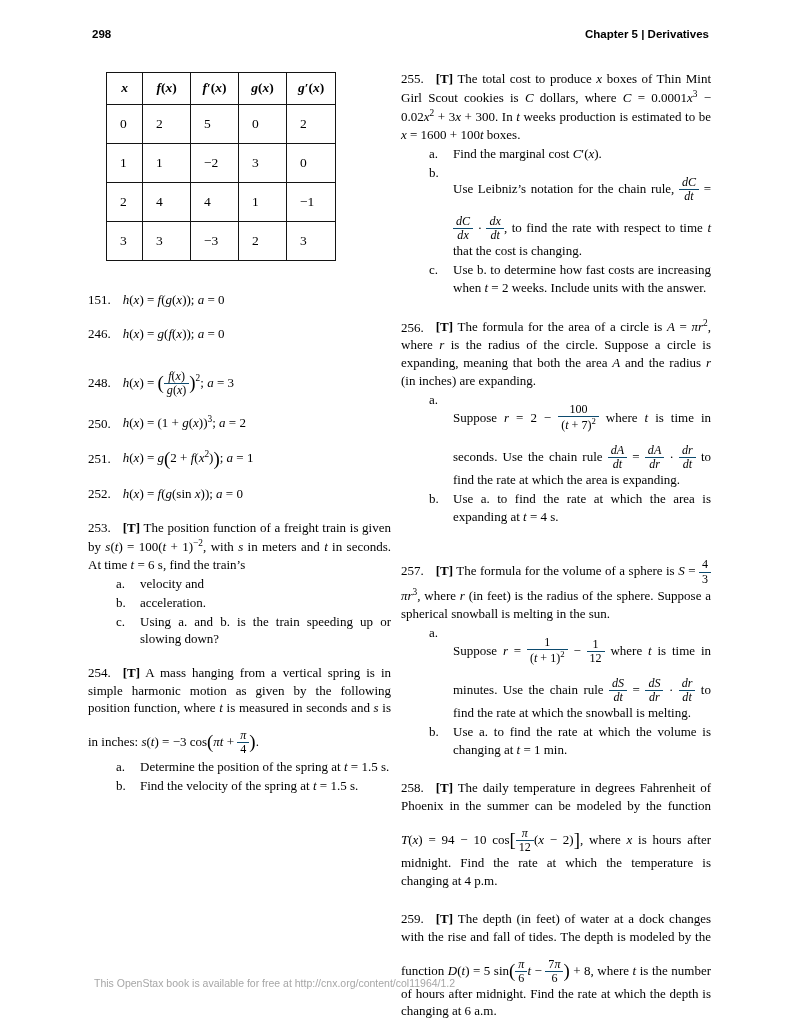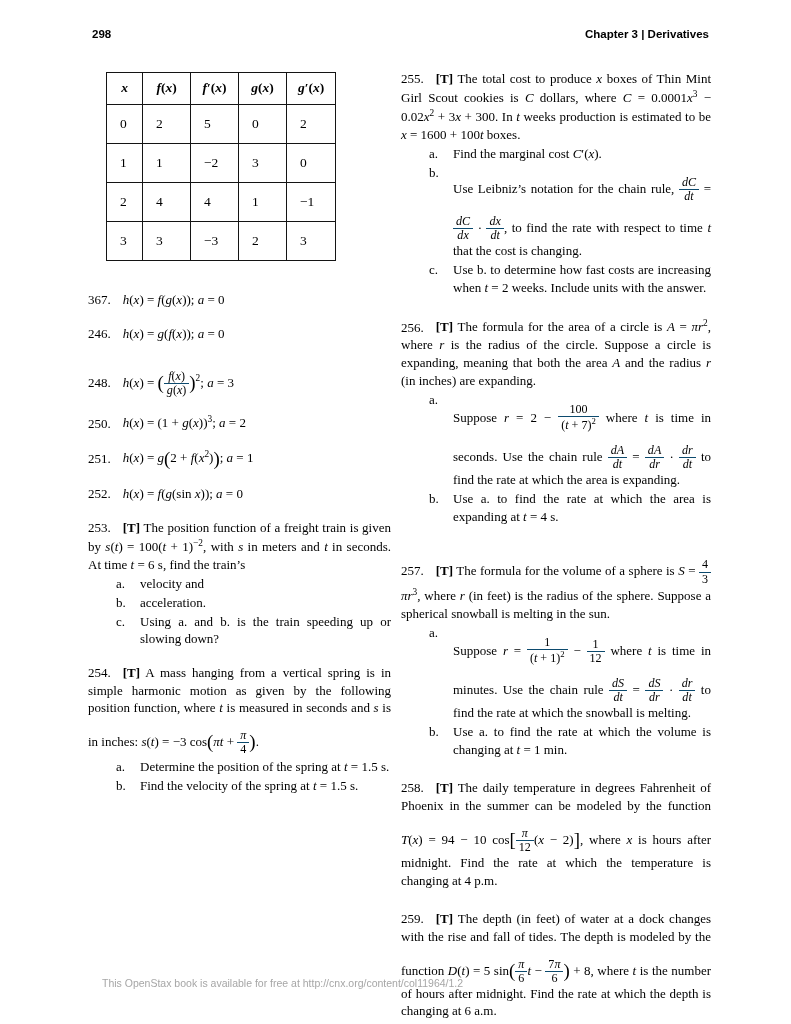--- a/index.html
+++ b/index.html
@@ -42,32 +42,32 @@
   sup { font-size:0.72em; }
   .frac {
     display:inline-block; vertical-align:-0.62em; text-align:center;
     line-height:1.08; font-size:0.93em;margin-top:12px;
   }
   .frac .fn, .frac .fd { display:block; padding:0 3px; }
   .frac .fd { border-top:1px solid #0c4a6e; }
   .bp, .bb { font-size:1.45em; vertical-align:-0.14em; line-height:1; }
 
   .page-footer {
-    position:absolute; left:102px; top:977px;
+    position:absolute; left:94px; top:977px;
     font-family:"Liberation Sans", sans-serif; font-size:10.5px; color:#a6a6a6;
   }
 </style>
 </head>
 <body>
 
 <div class="page">
 
   <div class="page-header">
     <span class="page-num">298</span>
-    <span class="chapter-title">Chapter 3 | Derivatives</span>
+    <span class="chapter-title">Chapter 5 | Derivatives</span>
   </div>
 
   <div class="columns">
 
     <div class="col col-left">
       <table class="values">
         <thead>
           <tr>
               <th><i>x</i></th>
               <th><i>f</i>(<i>x</i>)</th>
@@ -102,21 +102,21 @@
               <td>3</td>
               <td>3</td>
               <td>−3</td>
               <td>2</td>
               <td>3</td>
             </tr>
           </tbody>
       </table>
       <div>
           <div class="problem">
-            <div class="pbody"><span class="pnum">367.</span><i>h</i>(<i>x</i>) = <i>f</i>(<i>g</i>(<i>x</i>)); <i>a</i> = 0</div>
+            <div class="pbody"><span class="pnum">151.</span><i>h</i>(<i>x</i>) = <i>f</i>(<i>g</i>(<i>x</i>)); <i>a</i> = 0</div>
           </div>
           <div class="problem">
             <div class="pbody"><span class="pnum">246.</span><i>h</i>(<i>x</i>) = <i>g</i>(<i>f</i>(<i>x</i>)); <i>a</i> = 0</div>
           </div>
           <div class="problem">
             <div class="pbody"><span class="pnum">248.</span><i>h</i>(<i>x</i>) = <span class="bp">(</span><span class="frac"><span class="fn"><i>f</i>(<i>x</i>)</span><span class="fd"><i>g</i>(<i>x</i>)</span></span><span class="bp">)</span><sup>2</sup>; <i>a</i> = 3</div>
           </div>
           <div class="problem">
             <div class="pbody"><span class="pnum">250.</span><i>h</i>(<i>x</i>) = (1 + <i>g</i>(<i>x</i>))<sup>3</sup>; <i>a</i> = 2</div>
           </div>

